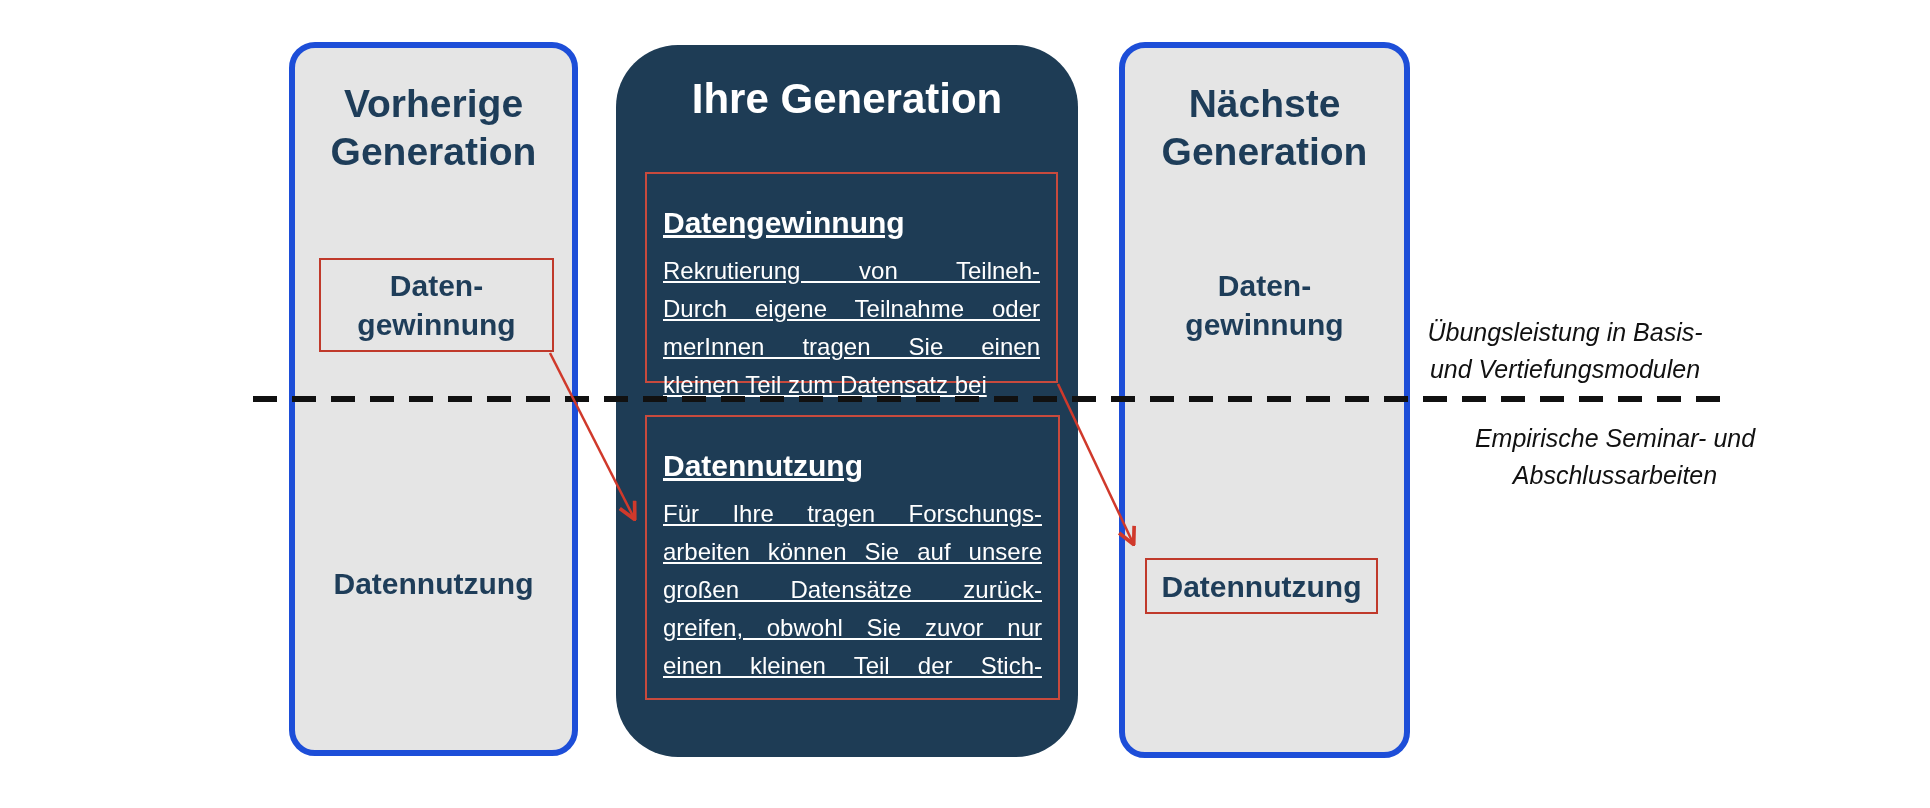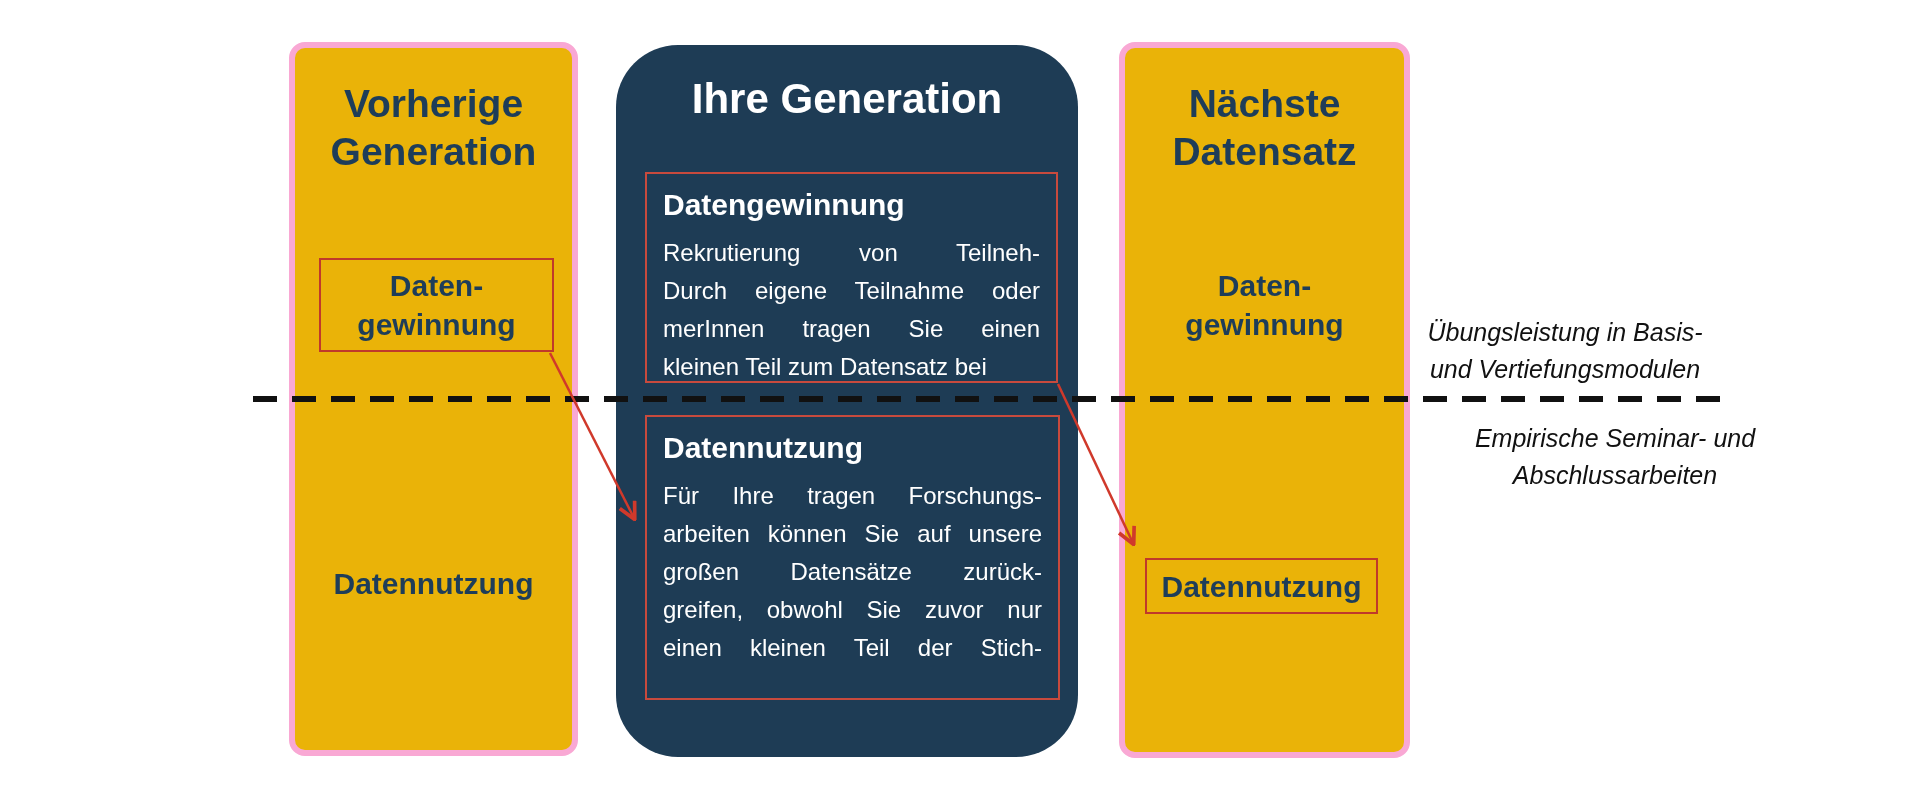--- a/index.html
+++ b/index.html
@@ -5,23 +5,23 @@
   html,body { margin:0; padding:0; background:#ffffff; }
   #canvas {
     position:relative;
     width:1930px; height:808px;
     background:#ffffff;
     font-family:"Liberation Sans", sans-serif;
     overflow:hidden;
   }
   .col-box {
     position:absolute;
-    background:#eab308;
-    border:6px solid #f9a8d4;
-    border-radius:16px;
+    background:#e5e5e5;
+    border:6px solid #1d4ed8;
+    border-radius:26px;
     box-sizing:border-box;
   }
   .col-box.dark {
     background:#1e3c55;
     border:none;
     border-radius:62px;
   }
   .col-title {
     position:absolute;
     left:0; right:0;
@@ -60,22 +60,23 @@
     font-weight:bold;
     color:#1e3d59;
     font-size:30px;
     line-height:1.3;
     white-space:pre-line;
   }
   .red-section {
     position:absolute;
     border:2.5px solid #c84a3d;
     box-sizing:border-box;
-    padding:10px 16px 8px 16px;
+    padding:28px 16px 8px 16px;
     color:#ffffff;
+    text-decoration:underline;
   }
   .section-heading {
     font-weight:bold;
     font-size:30px;
     line-height:42px;
     color:#ffffff;
     margin-bottom:8px;
   }
   .section-body { font-size:24px; color:#ffffff; }
   .section-body .jline {
@@ -136,21 +137,21 @@
           <div class="jline">arbeiten können Sie auf unsere</div>
           <div class="jline">großen Datensätze zurück-</div>
           <div class="jline">greifen, obwohl Sie zuvor nur</div>
           <div class="jline">einen kleinen Teil der Stich-</div>
         </div>
     </div>
   </div>
 
   <div class="col-box" style="left:1119px; top:42px; width:291px; height:716px;">
     <div class="col-title" style="top:32px;">Nächste
-Datensatz</div>
+Generation</div>
     <div class="plain-label" style="top:218px;">Daten-
 gewinnung</div>
     <div class="red-label-box" style="left:20px; top:510px; width:233px; height:56px;">
       <span class="navy-label">Datennutzung</span>
     </div>
   </div>
 
   <div class="annotation" style="left:1415px; top:314px; width:300px;">Übungsleistung in Basis-
 und Vertiefungsmodulen</div>
   <div class="annotation" style="left:1465px; top:420px; width:300px;">Empirische Seminar- und

